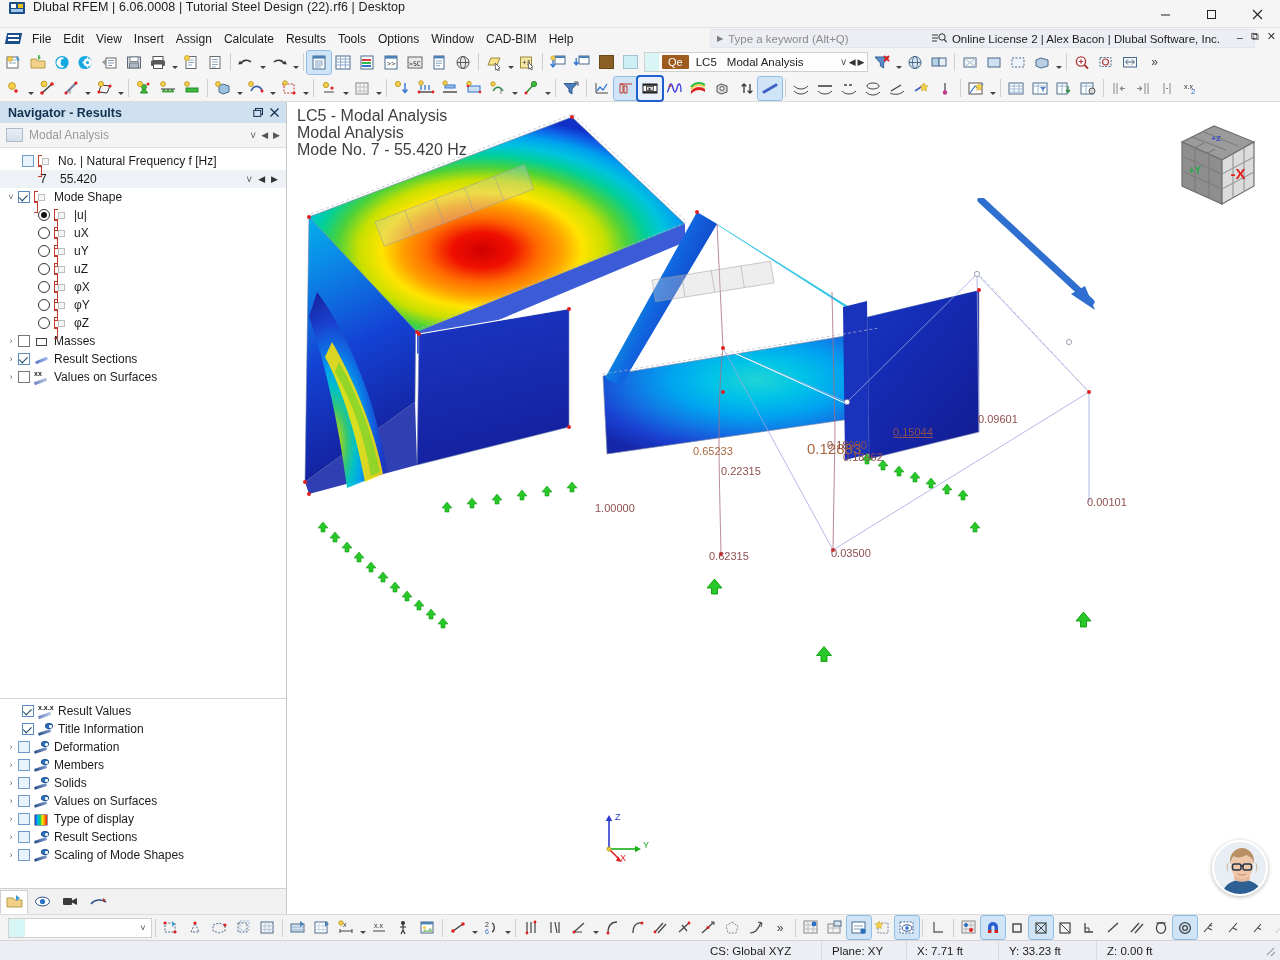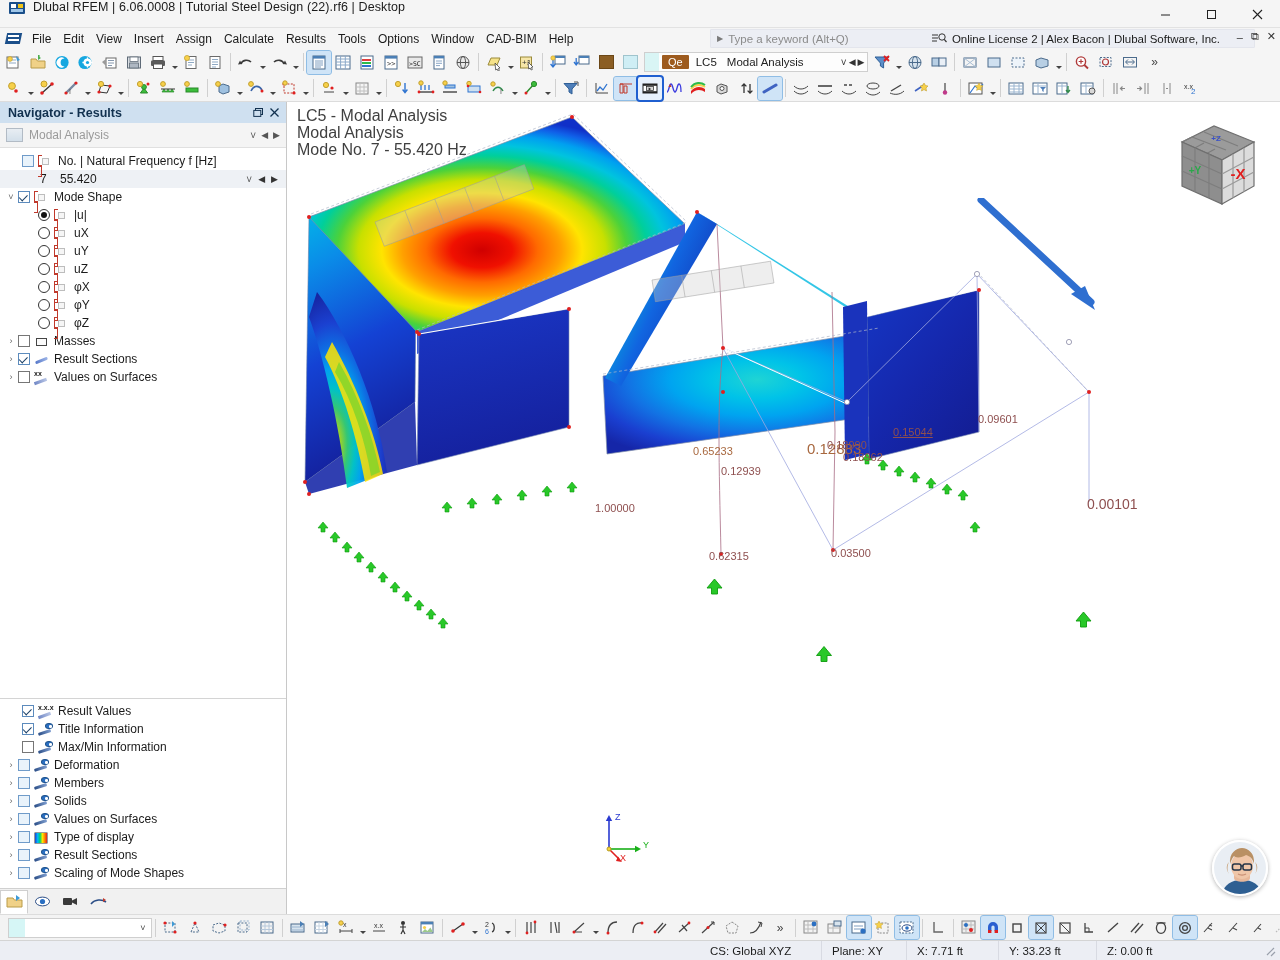--- a/index.html
+++ b/index.html
@@ -922,28 +922,20 @@
           <div class="licon ic-xx">x.x.x</div>
           <span>Result Values</span>
         </div>
         <div class="trow" style="padding-left:22px;">
           <div class="cbx on"></div>
           <div class="licon ic-eye">
               <div class="ln"></div>
               <div class="ey"></div>
             </div>
           <span>Title Information</span>
-        </div>
-        <div class="trow" style="padding-left:22px;">
-          <div class="cbx plain"></div>
-          <div class="licon ic-eye">
-              <div class="ln"></div>
-              <div class="ey"></div>
-            </div>
-          <span>Max/Min Information</span>
         </div>
         <div class="trow">
           <div class="twist">›</div>
           <div class="cbx blank"></div>
           <div class="licon ic-eye">
               <div class="ln"></div>
               <div class="ey"></div>
             </div>
           <span>Deformation</span>
         </div>
@@ -1225,29 +1217,29 @@
 
         <g>
           <use href="#sup" x="427" y="478" transform="scale(1.5) translate(-142,-160)"></use>
           <use href="#sup" x="538" y="548" transform="scale(1.5) translate(-180,-185)"></use>
           <use href="#sup" x="796" y="512" transform="scale(1.5) translate(-265,-172)"></use>
         </g>
       </svg>
 
       <div style="position:absolute;left:406px;top:343px;color:#a8683f;font-size:11px;">0.65233</div>
       <div style="position:absolute;left:520px;top:338px;color:#a8683f;font-size:15px;">0.12883</div>
-      <div style="position:absolute;left:434px;top:363px;color:#8e4f4f;font-size:11px;">0.12939</div>
+      <div style="position:absolute;left:434px;top:363px;color:#8e4f4f;font-size:11px;">0.22315</div>
       <div style="position:absolute;left:308px;top:400px;color:#8e4f4f;font-size:11px;">1.00000</div>
       <div style="position:absolute;left:422px;top:448px;color:#8e4f4f;font-size:11px;">0.62315</div>
       <div style="position:absolute;left:540px;top:337px;color:#8e4f4f;font-size:11px;">0.18990</div>
       <div style="position:absolute;left:556px;top:349px;color:#8e4f4f;font-size:11px;">0.18962</div>
       <div style="position:absolute;left:606px;top:324px;color:#8e4f4f;font-size:11px;text-decoration:underline;">0.15044</div>
       <div style="position:absolute;left:691px;top:311px;color:#8e4f4f;font-size:11px;">0.09601</div>
       <div style="position:absolute;left:544px;top:445px;color:#8e4f4f;font-size:11px;">0.03500</div>
-      <div style="position:absolute;left:800px;top:394px;color:#8e4f4f;font-size:14px;">0.00101</div>
+      <div style="position:absolute;left:800px;top:394px;color:#8e4f4f;font-size:11px;">0.00101</div>
 
       <svg class="annot-arrow" viewBox="0 0 140 115">
         <path d="M14,2 L124,104" stroke="#2f6fd0" stroke-width="7" stroke-linecap="round"></path>
         <path d="M128,112 L104,96 L118,88 Z" fill="#2f6fd0"></path>
       </svg>
 
       <svg class="cube" viewBox="0 0 100 100">
         <g stroke="#6f6f6f" stroke-width="1.2">
 
           <path d="M14,26 L46,10 L86,26 L54,44 Z" fill="#9b9b9b"></path>

